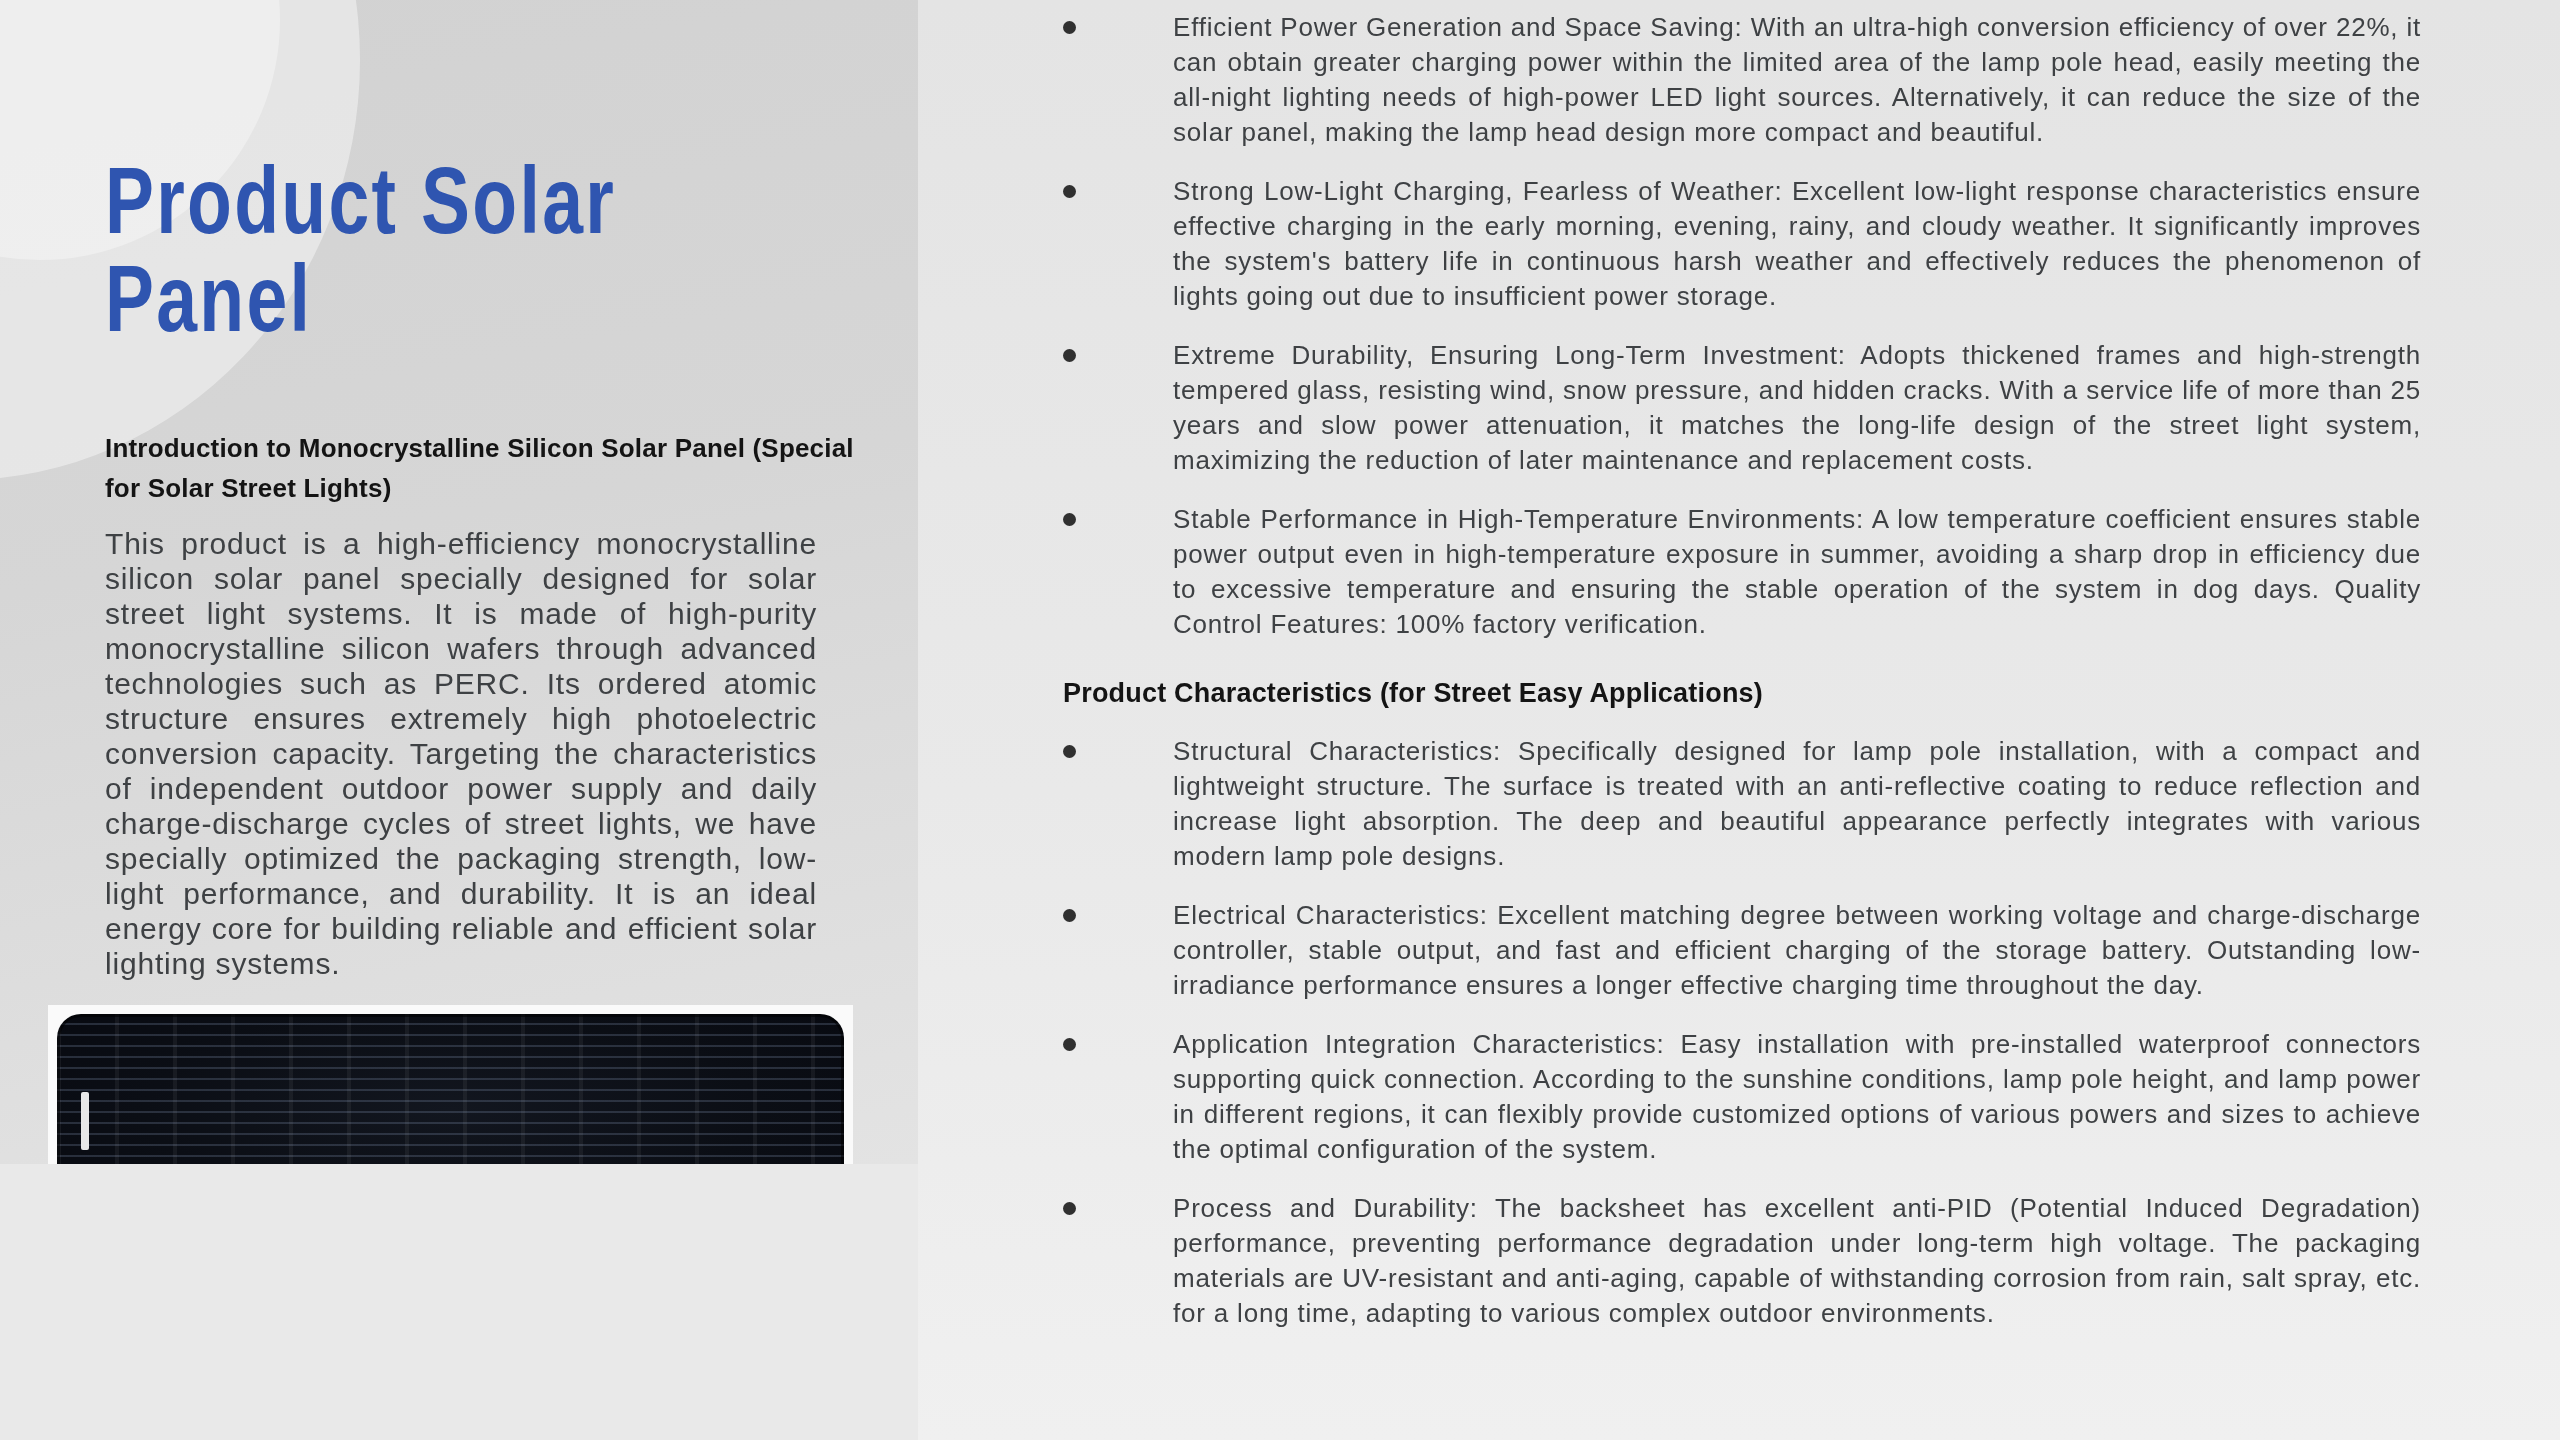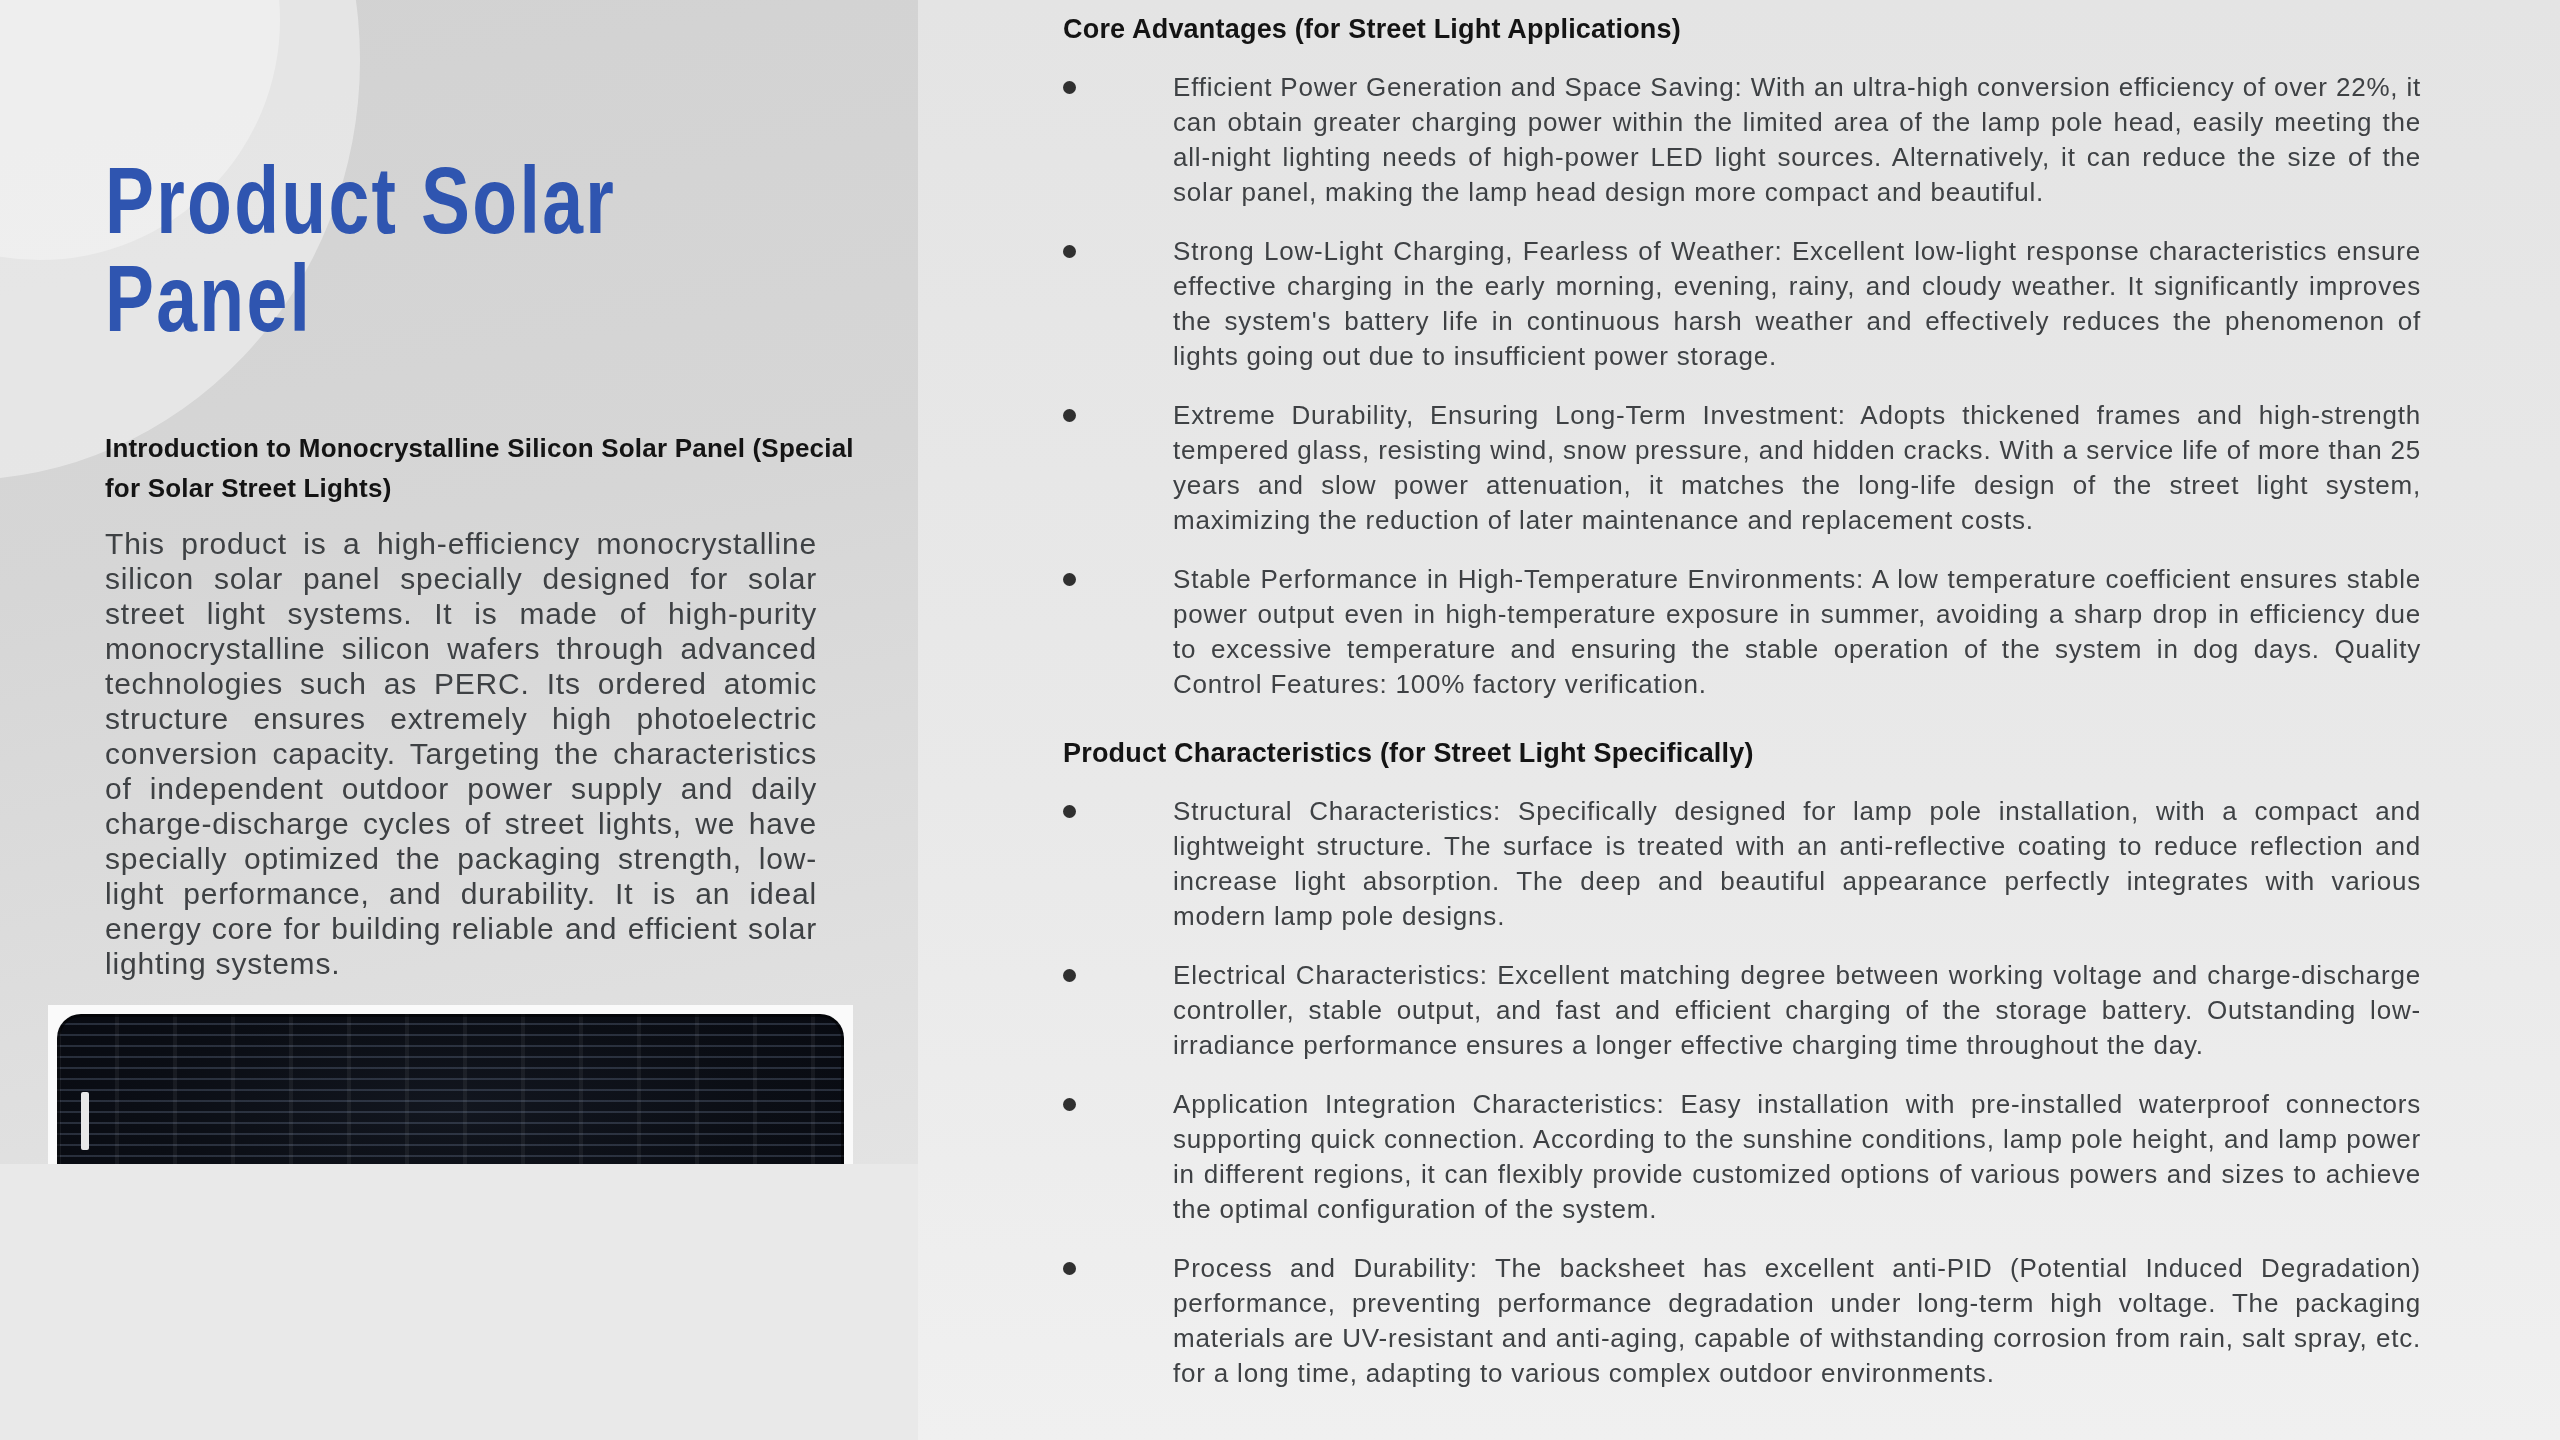--- a/index.html
+++ b/index.html
@@ -102,21 +102,20 @@
         <div class="panel-label"></div>
       </div>
     </div>
 
     <div class="accent-divider"></div>
   </div>
 
   <div class="right-col">
     <div class="right-content">
 
-      <h2 class="section-heading">Core Advantages (for Street Light Applications)</h2>
 
       <ul class="blist">
         <li>
           <span class="bullet-dot">
               <i></i>
             </span>
           <span class="bullet-text">Efficient Power Generation and Space Saving: With an ultra-high conversion efficiency of over 22%, it can obtain greater charging power within the limited area of the lamp pole head, easily meeting the all-night lighting needs of high-power LED light sources. Alternatively, it can reduce the size of the solar panel, making the lamp head design more compact and beautiful.</span>
         </li>
         <li>
           <span class="bullet-dot">
@@ -131,21 +130,21 @@
           <span class="bullet-text">Extreme Durability, Ensuring Long-Term Investment: Adopts thickened frames and high-strength tempered glass, resisting wind, snow pressure, and hidden cracks. With a service life of more than 25 years and slow power attenuation, it matches the long-life design of the street light system, maximizing the reduction of later maintenance and replacement costs.</span>
         </li>
         <li>
           <span class="bullet-dot">
               <i></i>
             </span>
           <span class="bullet-text">Stable Performance in High-Temperature Environments: A low temperature coefficient ensures stable power output even in high-temperature exposure in summer, avoiding a sharp drop in efficiency due to excessive temperature and ensuring the stable operation of the system in dog days. Quality Control Features: 100% factory verification.</span>
         </li>
       </ul>
 
-      <h2 class="section-heading second">Product Characteristics (for Street Light Specifically)</h2>
+      <h2 class="section-heading second">Product Characteristics (for Street Easy Applications)</h2>
 
       <ul class="blist">
         <li>
           <span class="bullet-dot">
               <i></i>
             </span>
           <span class="bullet-text">Structural Characteristics: Specifically designed for lamp pole installation, with a compact and lightweight structure. The surface is treated with an anti-reflective coating to reduce reflection and increase light absorption. The deep and beautiful appearance perfectly integrates with various modern lamp pole designs.</span>
         </li>
         <li>
           <span class="bullet-dot">

